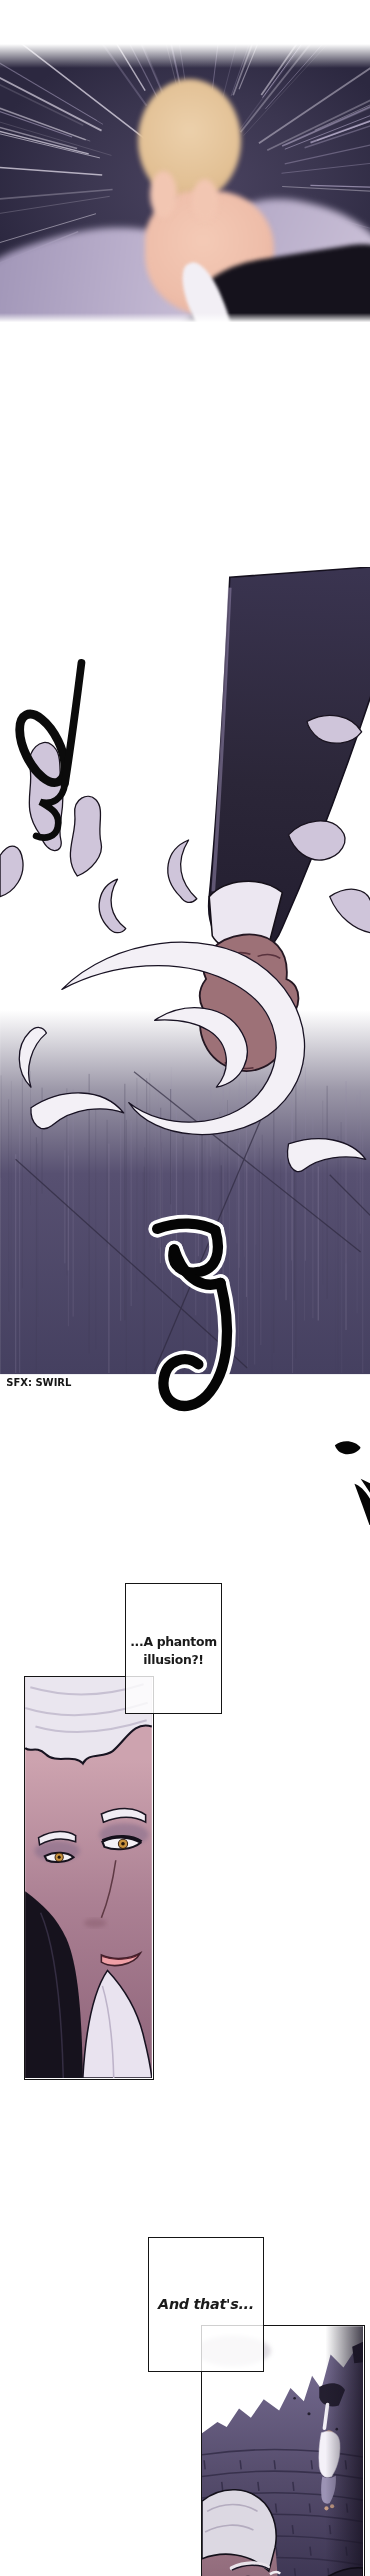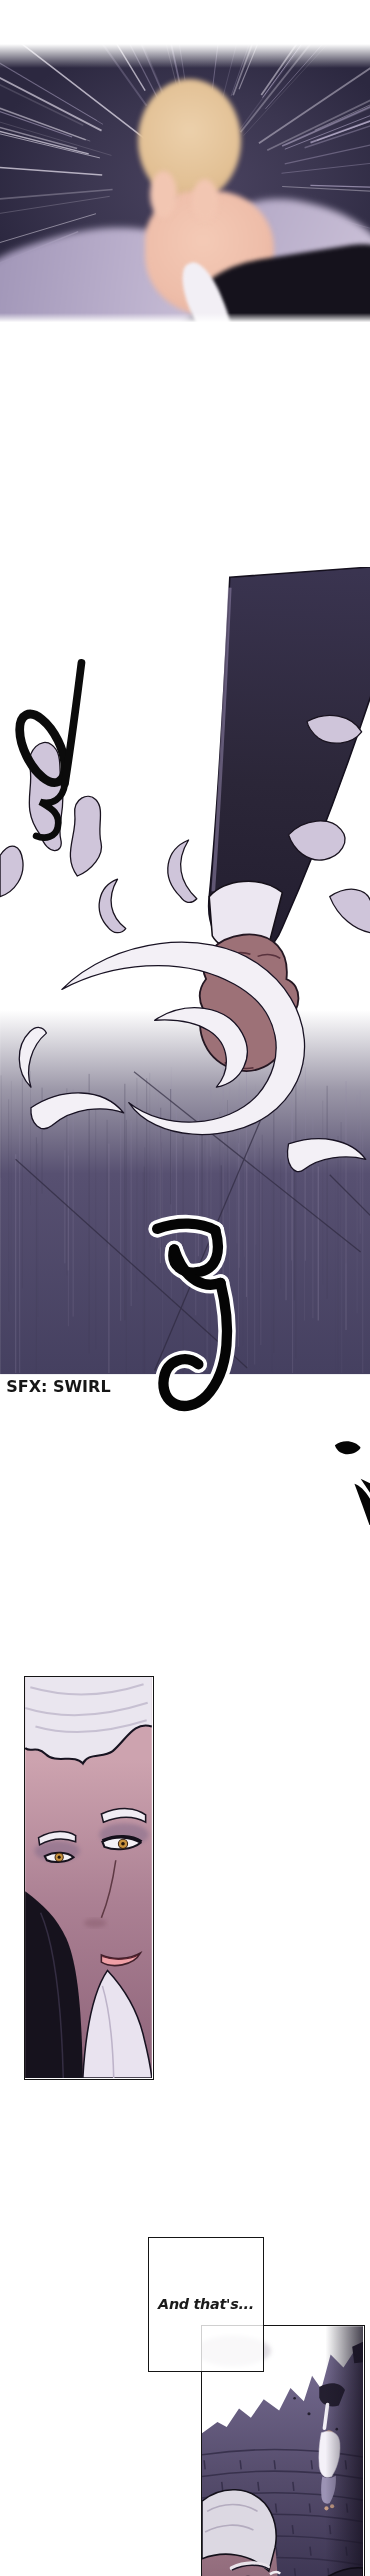--- a/index.html
+++ b/index.html
@@ -5,21 +5,21 @@
   html,body{margin:0;padding:0;background:#ffffff;}
   #page{position:relative;width:371px;height:3096px;background:#ffffff;overflow:hidden;
         font-family:"DejaVu Sans","Liberation Sans",sans-serif;}
   .abs{position:absolute;}
   .panel{position:absolute;overflow:hidden;border:1.5px solid #141414;box-sizing:border-box;background:#fff;z-index:1;}
   .panel svg{display:block;}
   .bubble{position:absolute;box-sizing:border-box;border:1.5px solid #151515;
           background:rgba(255,255,255,0.80);z-index:5;display:flex;flex-direction:column;
           align-items:center;color:#1a1a1a;text-align:center;}
   .bubble .ln{font-size:12.4px;line-height:17.5px;font-weight:700;letter-spacing:-0.3px;white-space:nowrap;}
-  .sfx-caption{position:absolute;z-index:6;font-weight:700;font-size:16px;letter-spacing:0px;
+  .sfx-caption{position:absolute;z-index:6;font-weight:700;font-size:10px;letter-spacing:0px;
                color:#161616;white-space:nowrap;}
   
   #impact-panel{left:0;top:44px;width:371px;height:280px;border:none;background:
      radial-gradient(ellipse 216px 155px at 54% 50%, #4a4360 0%, #3b3650 55%, #2c2840 100%);z-index:1;}
   .blur-blob{position:absolute;border-radius:50%;}
   #impact-fade-top{left:0;top:44px;width:371px;height:24px;z-index:2;
      background:linear-gradient(#ffffff,rgba(255,255,255,0));}
   #impact-fade-bot{left:0;top:313px;width:371px;height:10.8px;z-index:2;
      background:linear-gradient(rgba(255,255,255,0),#ffffff 85%);}
   
@@ -303,20 +303,24 @@
       <g fill="#050505">
         <path d="M650,1705 C665,1693 690,1696 700,1710 C690,1726 658,1729 650,1705 Z"></path>
         <path d="M688,1780 C700,1812 712,1845 720,1868 L720,1812 C710,1794 698,1783 688,1780 Z"></path>
         <path d="M700,1770 L720,1800 L720,1780 Z"></path>
       </g>
     </svg>
   </div>
 
   <div id="sfx-swirl" class="sfx-caption">SFX: SWIRL</div>
 
+  <div id="bubble-phantom" class="bubble">
+    <div class="ln">...A phantom</div>
+    <div class="ln">illusion?!</div>
+  </div>
 
   <div id="panel-glare" class="panel">
     <svg width="127" height="401" viewBox="0 0 246 779">
       <defs>
         <linearGradient id="faceA" x1="0" y1="160" x2="0" y2="779" gradientUnits="userSpaceOnUse">
           <stop offset="0" stop-color="#cda3af"></stop>
             <stop offset="0.45" stop-color="#ab8093"></stop>
           <stop offset="1" stop-color="#8d6379"></stop>
         </linearGradient>
         <filter id="softA">

